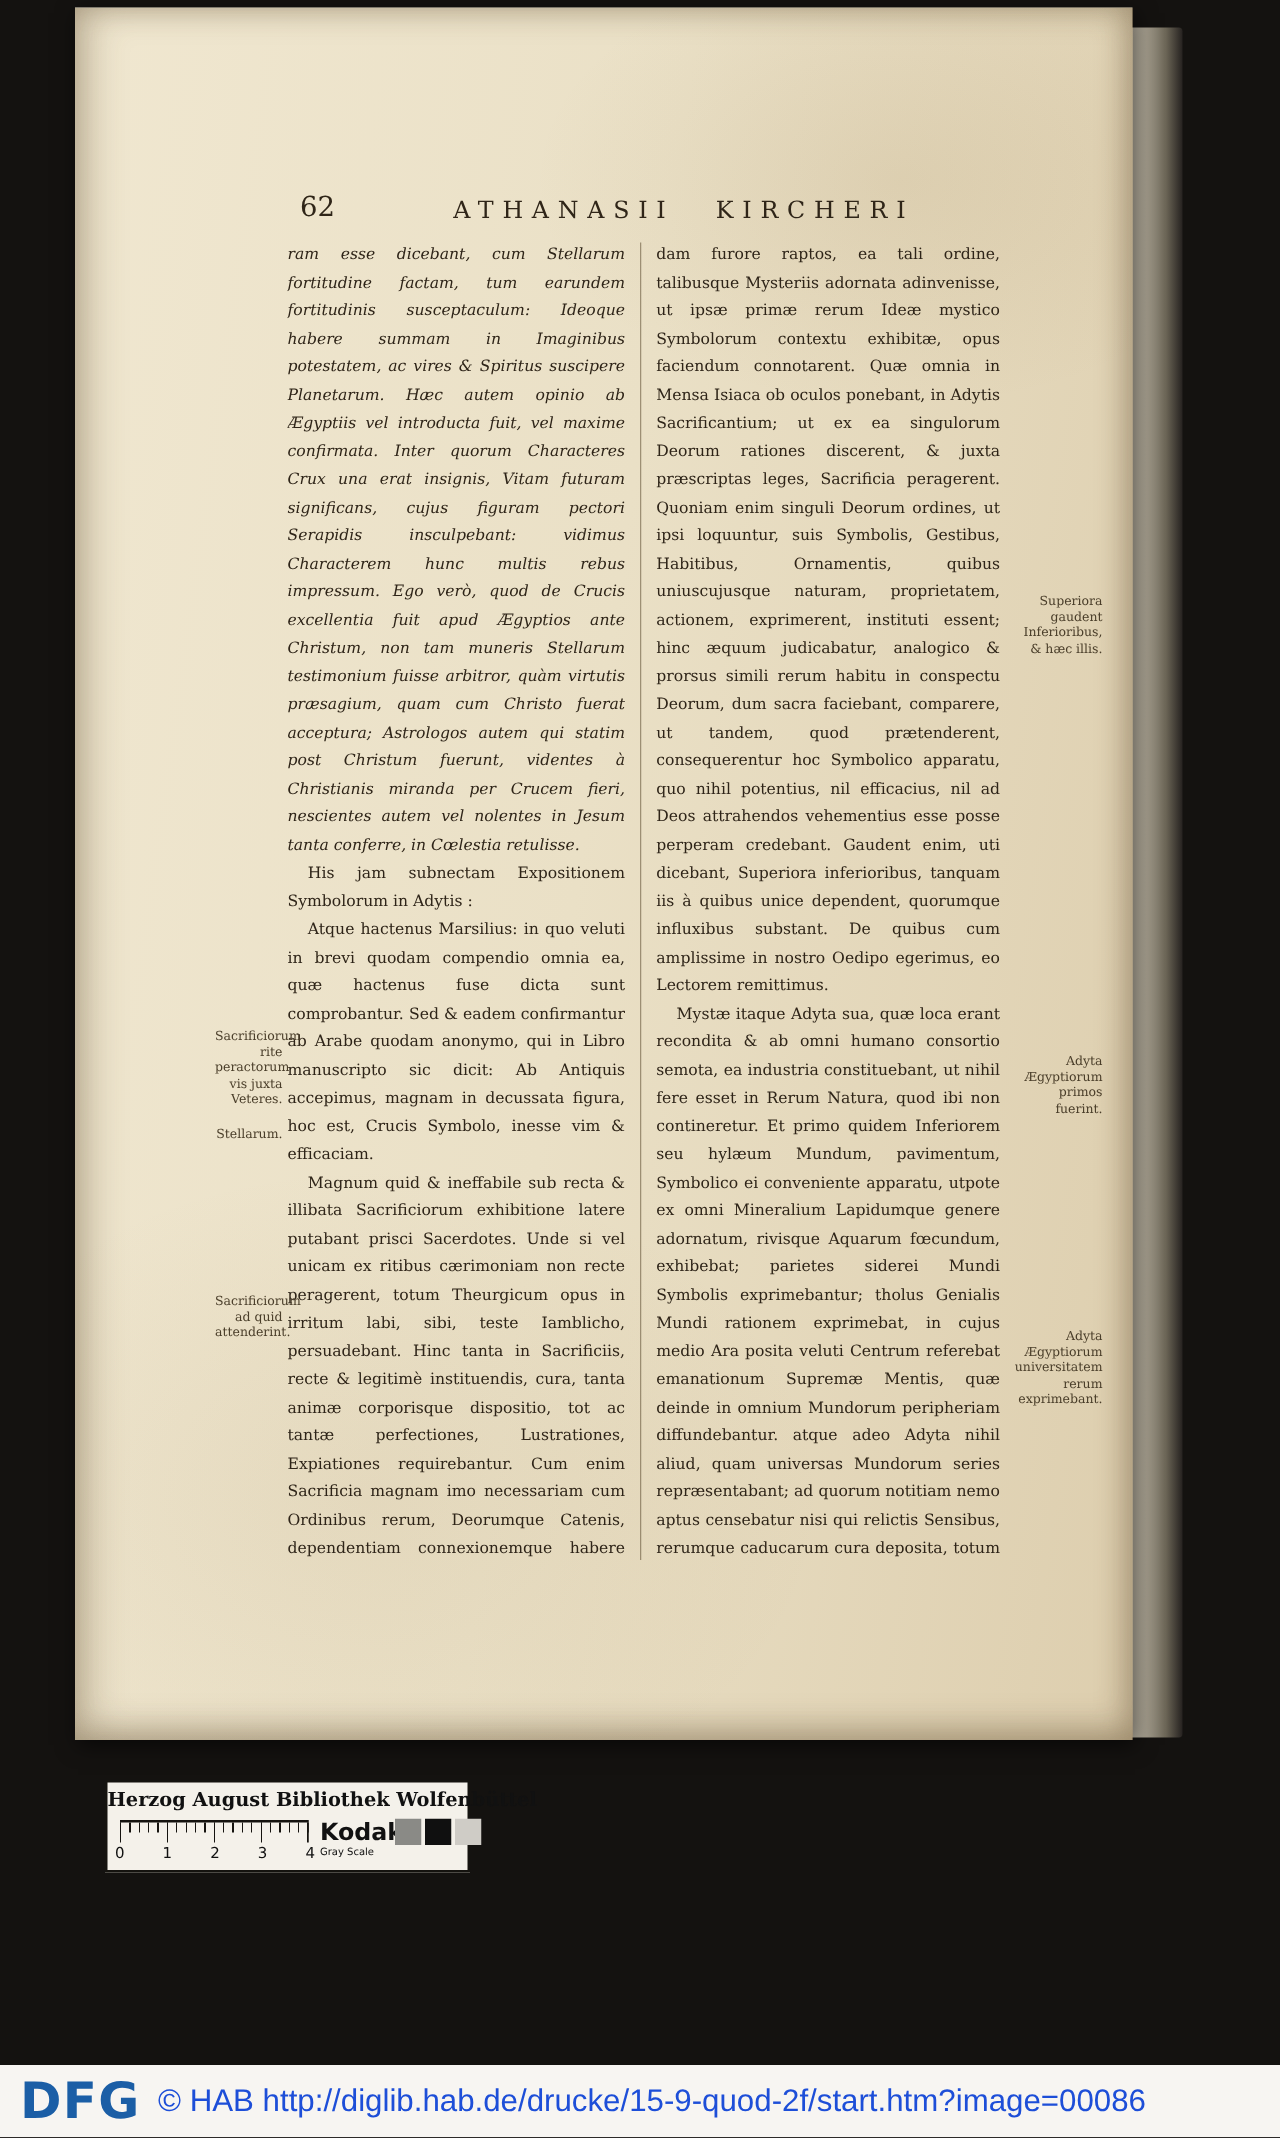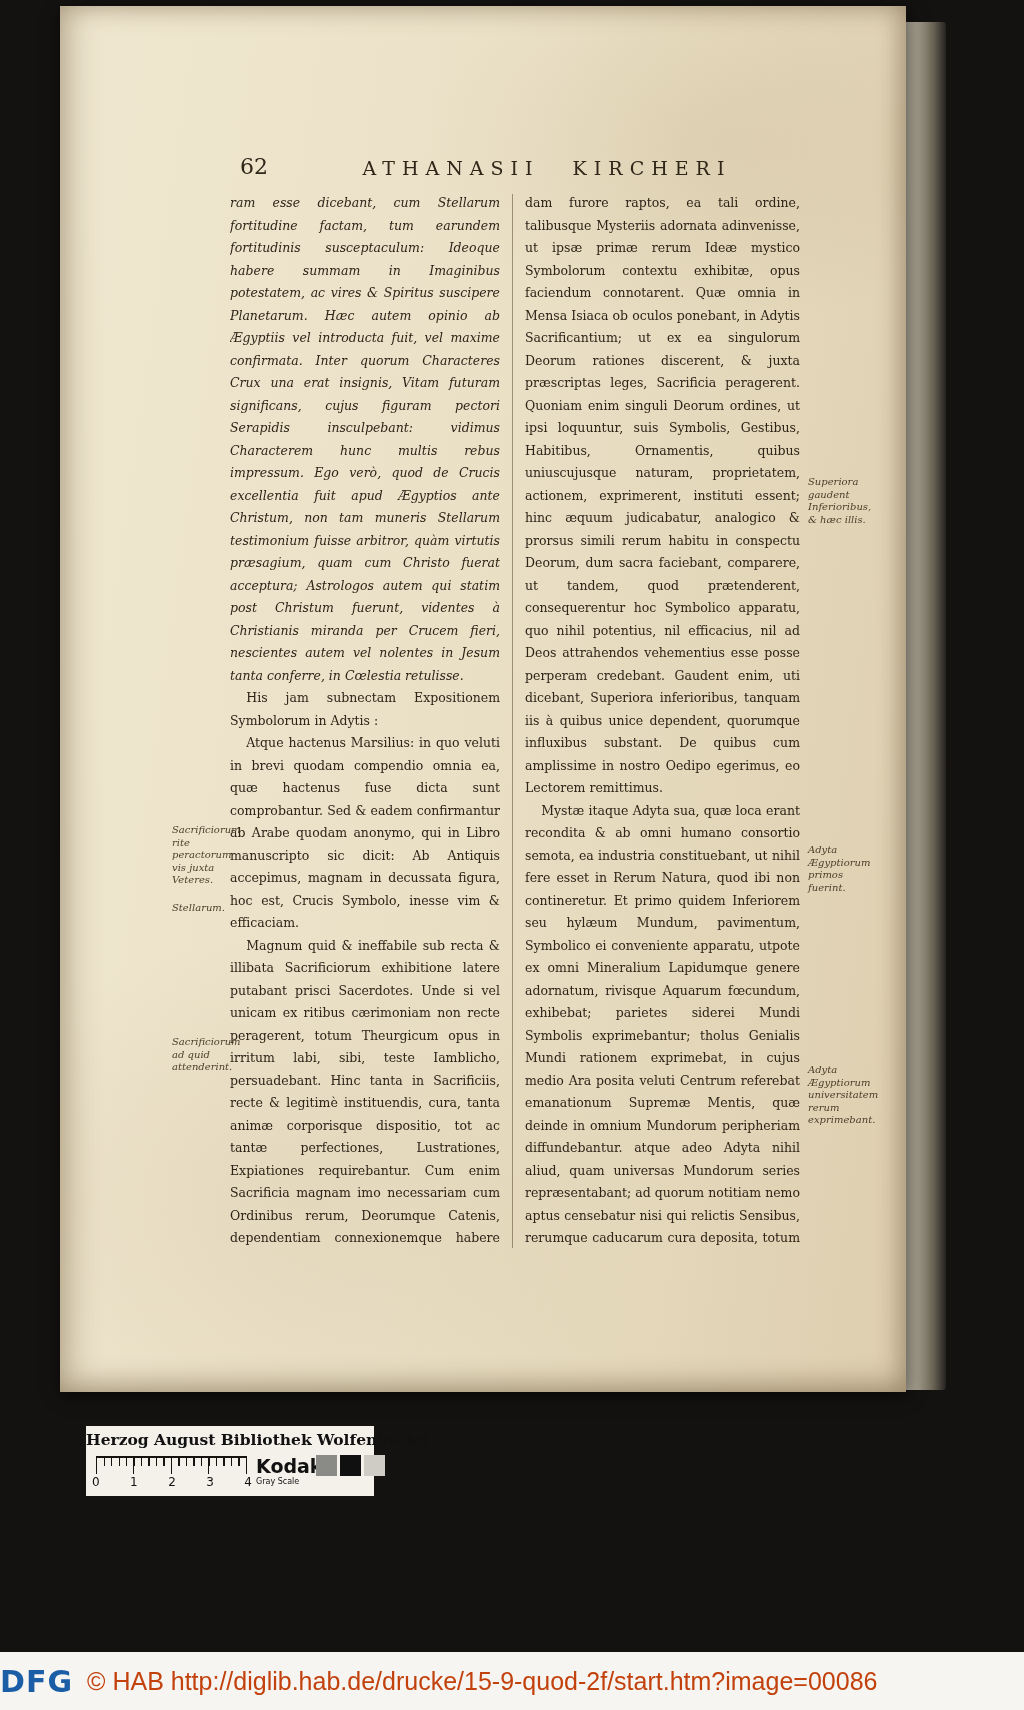--- a/index.html
+++ b/index.html
@@ -29,21 +29,21 @@
     hyphens:auto; }
   .col-left { width:270px; }
   .col-right { width:275px; }
   .col-rule { width:25px; position:relative; flex:none; }
   .col-rule::before { content:""; position:absolute; left:12px; top:2px; bottom:2px; width:1px;
     background:rgba(92,77,50,.55); }
   .col p { margin:0; text-indent:1.3em; }
   .col p.first { text-indent:0; }
   .col p.quote { font-style:italic; }
 
-  .note { position:absolute; font-style:italic; font-size:10px; line-height:12.5px; color:#4a3e2a; }
+  .note { position:absolute; font-size:10px; line-height:12.5px; color:#4a3e2a;text-align:right; }
   .note-left { left:112px; width:54px; }
   .note-right { left:748px; width:74px; }
   .n-l0 { top:818px; } .n-l1 { top:896px; } .n-l2 { top:1030px; }
   .n-r0 { top:470px; } .n-r1 { top:838px; } .n-r2 { top:1058px; }
 
   
   .cal-card { position:absolute; left:84px; top:1424px; width:292px; height:74px;
     background:#f4f1ea; border:2px solid #15130f; box-sizing:border-box; color:#111; }
   .cal-title { text-align:center; font-weight:bold; font-size:15.5px; margin-top:4px; white-space:nowrap; }
   .cal-row { position:absolute; left:8px; right:4px; top:27px; bottom:3px; display:flex; }
@@ -58,23 +58,23 @@
   .kodak { margin-left:4px; width:60px; flex:none; padding-top:2px; }
   .kodak-name { font-family:"DejaVu Sans", sans-serif; font-weight:bold; font-size:19px; }
   .kodak-sub { font-family:"DejaVu Sans", sans-serif; font-size:8px; }
   .swatches { display:flex; gap:3px; padding-top:2px; align-items:flex-start; }
   .swatch { width:21px; height:21px; flex:none; }
   .sw-0 { background:#8a8a86; } .sw-1 { background:#101010; } .sw-2 { background:#cfccc6; }
 
   
   .footer { position:absolute; left:0; top:1652px; width:1024px; height:58px; background:#f7f5f2;
     display:flex; align-items:center; }
-  .dfg { margin-left:0; font-family:"DejaVu Sans", sans-serif; font-weight:bold; font-size:30px;
+  .dfg { margin-left:16px; font-family:"DejaVu Sans", sans-serif; font-weight:bold; font-size:40px;
     color:#1b5ea6; letter-spacing:1px; flex:none; }
-  .credit { margin-left:14px; font-family:"Liberation Sans", sans-serif; font-size:25px; color:#c2410c;
+  .credit { margin-left:14px; font-family:"Liberation Sans", sans-serif; font-size:25px; color:#1d4ed8;
     white-space:nowrap; }
 </style>
 </head>
 <body>
 
 <div class="stage">
 
   <div class="page-edges"></div>
 
   <div class="page">

